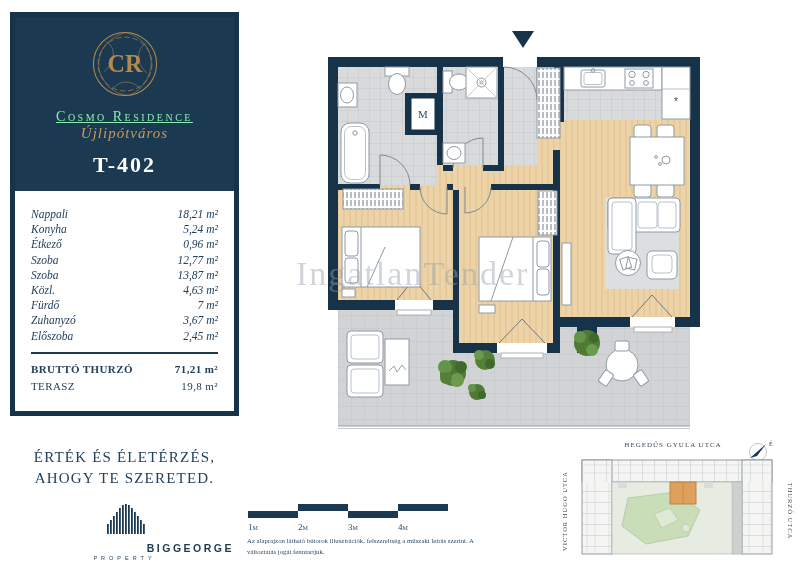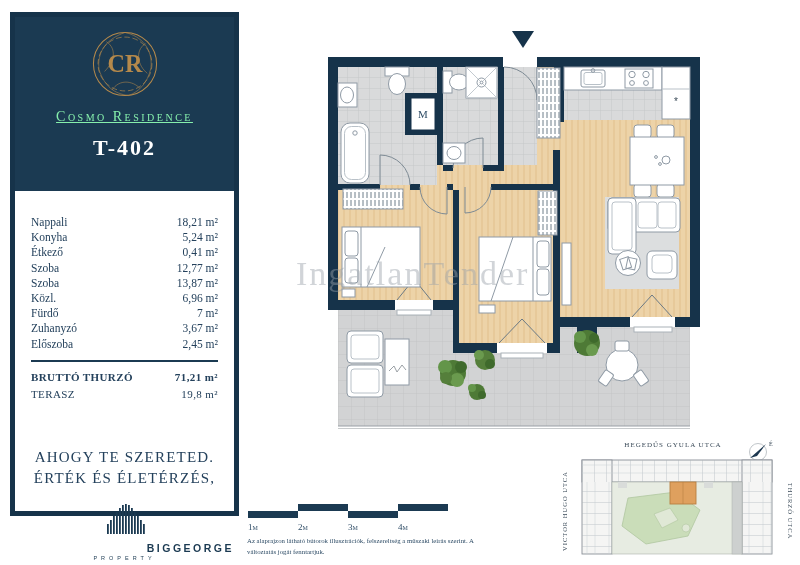--- a/index.html
+++ b/index.html
@@ -1,27 +1,27 @@
 <!DOCTYPE html>
 <html><head>
 <meta charset="utf-8">
 <style>
   html,body{margin:0;padding:0;background:#ffffff;}
   body{width:800px;height:565px;position:relative;overflow:hidden;
        font-family:"Liberation Serif", serif;color:#24415c;}
 
   
-  .panel{position:absolute;left:10px;top:12px;width:229px;height:504px;
+  .panel{position:absolute;left:10px;top:12px;width:229px;height:404px;
          background:#ffffff;border:5px solid #16334a;box-sizing:border-box;}
   .panel-header{background:#1b3a52;height:174px;text-align:center;position:relative;}
   .logo-wrap{padding-top:8px;}
   .brand{color:#86efac;font-variant:small-caps;font-size:14px;letter-spacing:2.5px;margin-top:2px;text-decoration:underline;}
   .brand-sub{color:#c29a5b;font-style:italic;font-size:15px;margin-top:0px;letter-spacing:1px;}
   .unit-id{color:#ffffff;font-size:22px;font-weight:bold;letter-spacing:2px;margin-top:10px;}
-  .room-list{padding:24px 16px 0 16px;}
+  .room-list{padding:16px 16px 0 16px;font-style:italic;}
   .room-row{display:flex;justify-content:space-between;font-size:11.5px;line-height:15.2px;color:#24415c;}
   .room-row .val{text-align:right;}
   .list-divider{border-top:2px solid #1b3a52;margin:8px 16px 7px 16px;}
   .totals{padding:0 16px;}
   .total-row{display:flex;justify-content:space-between;font-size:11px;line-height:17px;letter-spacing:0.4px;}
   .total-row.bold{font-weight:bold;}
   .slogan{position:absolute;left:0;right:0;top:430px;text-align:center;
           font-size:15px;letter-spacing:1.2px;line-height:21px;color:#24415c;}
   .developer{position:absolute;left:0;right:0;top:485px;text-align:center;}
   .dev-name{font-size:10.5px;font-weight:bold;letter-spacing:2.5px;color:#1b3a52;margin-top:2px;
@@ -46,47 +46,48 @@
     <div class="logo-wrap">
       <svg width="78" height="78" viewBox="0 0 84 84">
         <circle cx="42" cy="42" r="34" fill="none" stroke="#b5894b" stroke-width="1.1"></circle>
         <circle cx="42" cy="42" r="29" fill="none" stroke="#b5894b" stroke-width="0.7" stroke-dasharray="6 3"></circle>
         <path d="M42,8 C20,16 12,30 14,48 M42,8 C60,12 72,26 70,46 M14,48 C20,66 30,74 46,76 M70,46 C66,64 56,72 46,76
                  M22,18 C34,26 30,40 20,50 M64,20 C52,28 56,44 66,52 M28,70 C36,58 50,60 58,68" fill="none" stroke="#b5894b" stroke-width="0.7" opacity="0.85"></path>
         <text x="42" y="51" text-anchor="middle" font-size="26" font-weight="bold" fill="#b5894b" font-family="Liberation Serif, serif">CR</text>
       </svg>
     </div>
     <div class="brand">Cosmo Residence</div>
+    <div class="brand-sub">Újlipótváros</div>
     <div class="unit-id">T-402</div>
   </div>
 
   <div class="room-list">
     <div class="room-row">
         <span>Nappali</span>
         <span class="val">18,21 m²</span>
       </div>
     <div class="room-row">
         <span>Konyha</span>
         <span class="val">5,24 m²</span>
       </div>
     <div class="room-row">
         <span>Étkező</span>
-        <span class="val">0,41 m²</span>
+        <span class="val">0,96 m²</span>
       </div>
     <div class="room-row">
         <span>Szoba</span>
         <span class="val">12,77 m²</span>
       </div>
     <div class="room-row">
         <span>Szoba</span>
         <span class="val">13,87 m²</span>
       </div>
     <div class="room-row">
         <span>Közl.</span>
-        <span class="val">6,96 m²</span>
+        <span class="val">4,63 m²</span>
       </div>
     <div class="room-row">
         <span>Fürdő</span>
         <span class="val">7 m²</span>
       </div>
     <div class="room-row">
         <span>Zuhanyzó</span>
         <span class="val">3,67 m²</span>
       </div>
     <div class="room-row">
@@ -102,22 +103,22 @@
         <span>BRUTTÓ THURZÓ</span>
         <span>71,21 m²</span>
       </div>
     <div class="total-row">
         <span>TERASZ</span>
         <span>19,8 m²</span>
       </div>
   </div>
 
   <div class="slogan">
+    <div>ÉRTÉK ÉS ÉLETÉRZÉS,</div>
     <div>AHOGY TE SZERETED.</div>
-    <div>ÉRTÉK ÉS ÉLETÉRZÉS,</div>
   </div>
 
   <div class="developer">
     <svg width="48" height="34" viewBox="0 0 48 34">
       <g fill="#1b3a52">
         <rect x="6" y="22" width="1.8" height="10"></rect>
         <rect x="9" y="18" width="1.8" height="14"></rect>
         <rect x="12" y="14" width="1.8" height="18"></rect>
         <rect x="15" y="10" width="1.8" height="22"></rect>
         <rect x="18" y="6" width="1.8" height="26"></rect>

